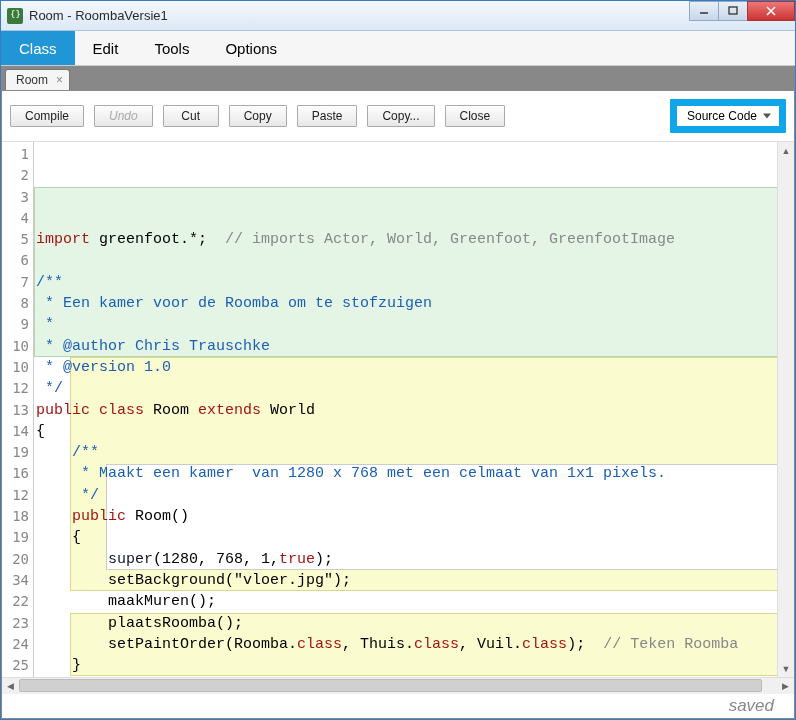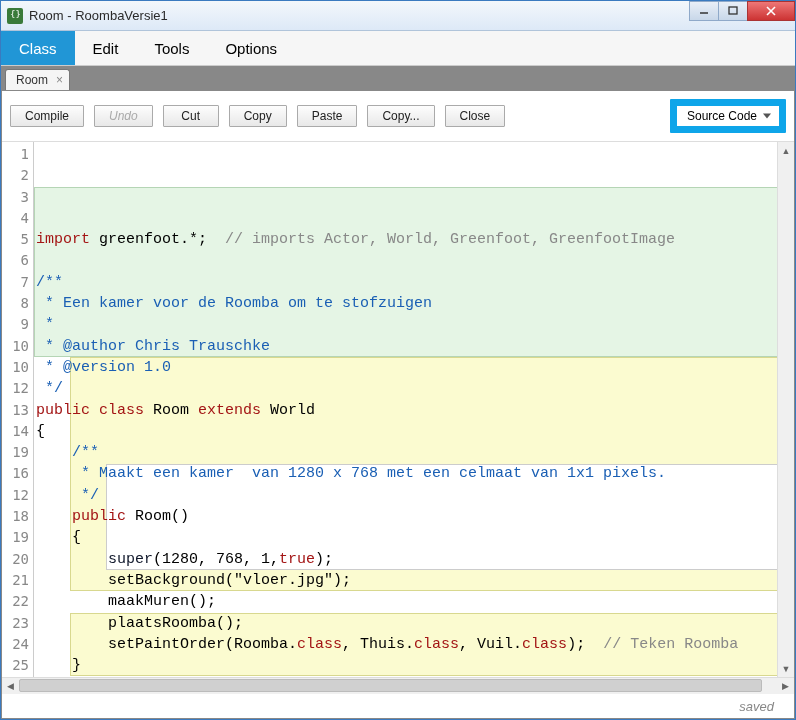--- a/index.html
+++ b/index.html
@@ -233,21 +233,21 @@
   .hscroll .thumb { position:absolute; left:0; top:1px; height:13px; width:98%; background:#d0d0d0; border:1px solid #bbb; border-radius:2px;}
   
   .status {
     height: 24px;
     display: flex;
     align-items: center;
     justify-content: flex-end;
     padding-right: 20px;
     font-style: italic;
     color: #888;
-    font-size: 13px;
+    font-size: 17px;
   }
 </style>
 </head>
 <body>
 
 <div class="titlebar">
   <div class="icon"></div>
   <div class="title">Room - RoombaVersie1</div>
   <div class="window-controls">
     <div class="win-btn">
@@ -314,21 +314,21 @@
         <div>10</div>
         <div>12</div>
         <div>13</div>
         <div>14</div>
         <div>19</div>
         <div>16</div>
         <div>12</div>
         <div>18</div>
         <div>19</div>
         <div>20</div>
-        <div>21</div>
+        <div>34</div>
         <div>22</div>
         <div>23</div>
         <div>24</div>
         <div>25</div>
       </div>
     <div class="code" id="code">
       <div id="bg-layer"><div class="bg-block bg-green" style="top: 44.6px; height: 170.4px; left: 0px; right: 2px;"></div><div class="bg-block bg-yellow" style="top: 215px; height: 234.3px; left: 36px; right: 2px;"></div><div class="bg-block bg-white" style="top: 321.5px; height: 106.5px; left: 72px; right: 2px;"></div><div class="bg-block bg-yellow" style="top: 470.6px; height: 63.9px; left: 36px; right: 2px;"></div></div>
       <div class="code-lines" id="code-lines"><div class="code-line"><span class="kw">import</span><span class="ident"> greenfoot.*;  </span><span class="com">// imports Actor, World, Greenfoot, GreenfootImage</span></div><div class="code-line"><span class="ident"></span></div><div class="code-line"><span class="doc">/**</span></div><div class="code-line"><span class="doc"> * Een kamer voor de Roomba om te stofzuigen</span></div><div class="code-line"><span class="doc"> *</span></div><div class="code-line"><span class="doc"> * @author Chris Trauschke</span></div><div class="code-line"><span class="doc"> * @version 1.0</span></div><div class="code-line"><span class="doc"> */</span></div><div class="code-line"><span class="kw">public </span><span class="kw">class</span><span class="ident"> Room </span><span class="kw">extends</span><span class="ident"> World</span></div><div class="code-line"><span class="ident">{</span></div><div class="code-line"><span class="ident">    </span><span class="doc">/**</span></div><div class="code-line"><span class="ident">    </span><span class="doc"> * Maakt een kamer  van 1280 x 768 met een celmaat van 1x1 pixels.</span></div><div class="code-line"><span class="ident">    </span><span class="doc"> */</span></div><div class="code-line"><span class="ident">    </span><span class="kw">public</span><span class="ident"> Room()</span></div><div class="code-line"><span class="ident">    {</span></div><div class="code-line"><span class="ident">        </span><span class="lit">super</span><span class="ident">(1280, 768, 1,</span><span class="kw">true</span><span class="ident">);</span></div><div class="code-line"><span class="ident">        setBackground("vloer.jpg");</span></div><div class="code-line"><span class="ident">        maakMuren();</span></div><div class="code-line"><span class="ident">        plaatsRoomba();</span></div><div class="code-line"><span class="ident">        setPaintOrder(Roomba.</span><span class="kw">class</span><span class="ident">, Thuis.</span><span class="kw">class</span><span class="ident">, Vuil.</span><span class="kw">class</span><span class="ident">);  </span><span class="com">// Teken Roomba</span></div><div class="code-line"><span class="ident">    }</span></div><div class="code-line"><span class="ident"></span></div></div>
     </div>
     <div class="vscroll">

